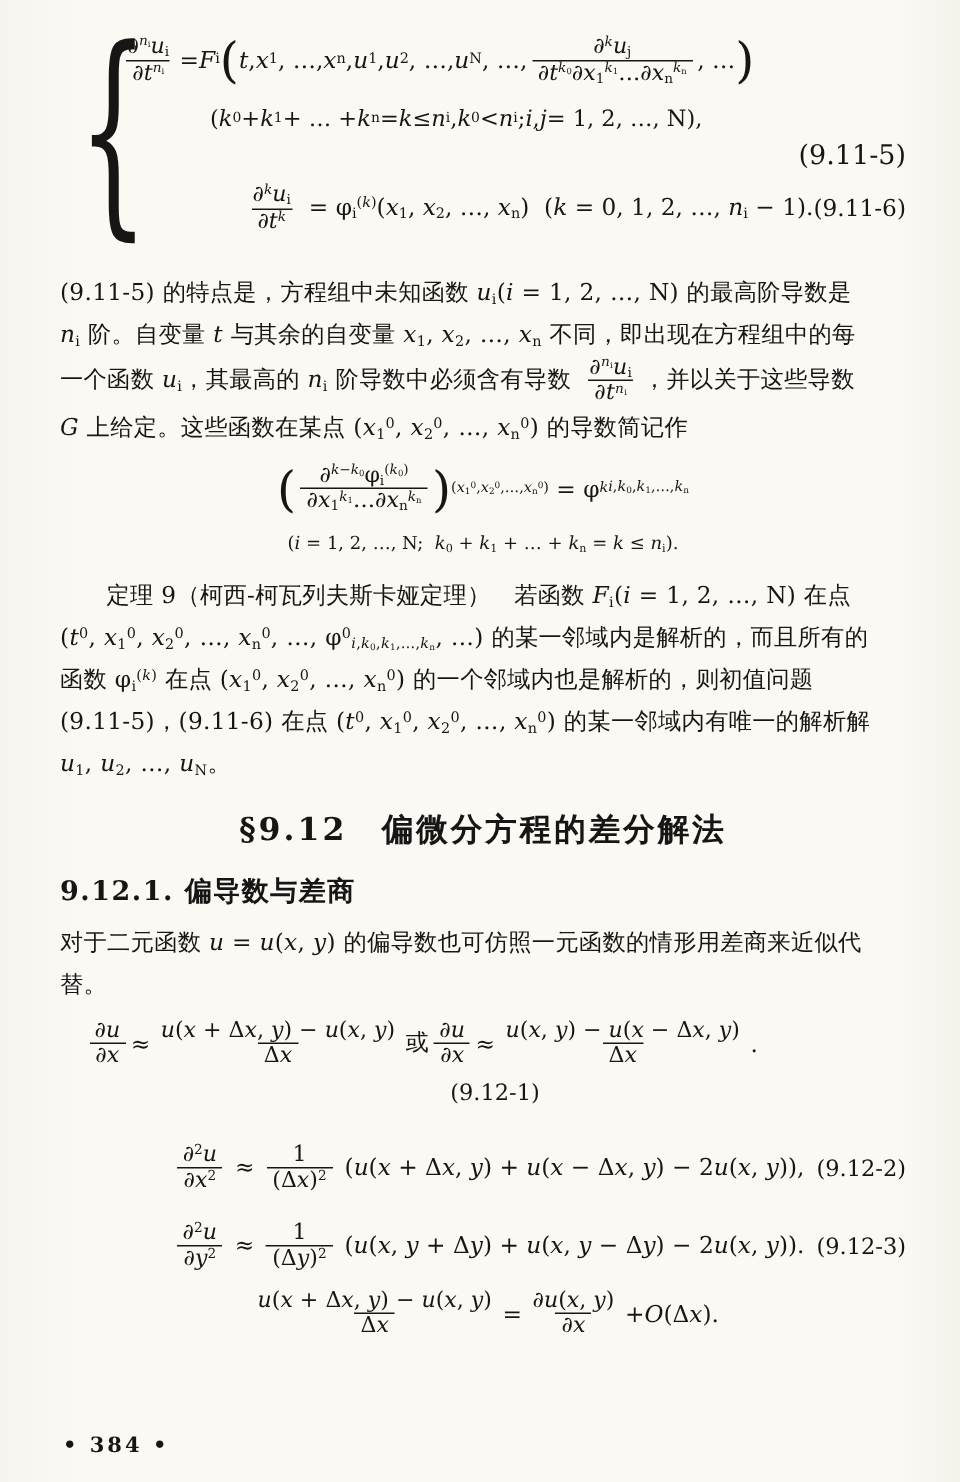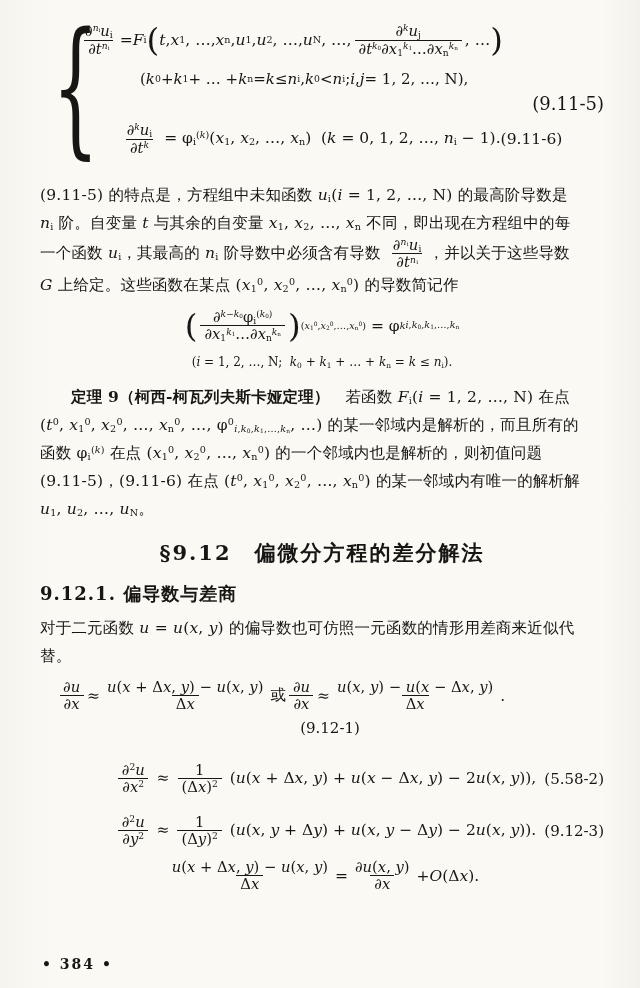--- a/index.html
+++ b/index.html
@@ -19,21 +19,21 @@
   sub{font-size:0.62em;vertical-align:-0.25em;line-height:0}
   .bp{font-size:2.1em;font-weight:300;vertical-align:middle;line-height:0.8;display:inline-block}
   
   .sys{display:flex;align-items:center;margin-left:12px}
   .brace{font-size:148px;line-height:0.85;width:26px;transform:scaleX(0.5);
          transform-origin:left center;font-weight:400;flex:0 0 auto}
   .sys-lines{flex:1;min-width:0}
   .sys-l1{height:52px;display:flex;align-items:center}
   .sys-l2{height:26px;display:flex;align-items:center;padding-left:62px;font-size:15px}
   .sys-label{height:24px;line-height:24px;text-align:right;font-size:18px}
-  .sys-l3{height:46px;display:flex;align-items:center;justify-content:center}
+  .sys-l3{height:46px;display:flex;align-items:center;justify-content:flex-end}
   
   .para{margin:0}
   .p-line{line-height:28px;min-height:28px;letter-spacing:0.2px}
   .indent{text-indent:2em}
   .mt6{margin-top:19px}.mt8{margin-top:8px}
   
   .eq-center{text-align:center}
   .phi1{min-height:46px;display:flex;align-items:center;justify-content:center;margin-top:4px}
   .phi2{height:26px;line-height:26px;margin-top:0;font-size:12px}
   
@@ -41,21 +41,21 @@
   .sub-title{margin:15px 0 0;font-size:18px;font-weight:bold;letter-spacing:1px}
   
   .eq-block{margin-top:4px;padding-left:16px}
   .eq-body-row{min-height:44px;display:flex;align-items:center}
   .eq-label-line{height:20px;line-height:20px;text-align:center;font-size:15px}
   .eq-row{display:flex;justify-content:flex-end;align-items:center;min-height:44px;padding-left:30px}
   .eq-row .lbl{flex:0 0 auto;padding-left:8px;font-size:15px}
   .taylor{min-height:42px;display:flex;align-items:center;justify-content:center;margin-top:2px}
   .footer{position:absolute;left:42px;bottom:16px;font-weight:bold;font-size:14px;letter-spacing:2px}
   i{font-family:"DejaVu Serif","Liberation Serif",serif}
-  b{font-weight:bold}
+  b{font-weight:normal}
 </style>
 </head>
 <body>
 
 <div class="page">
 
   <section class="sys">
     <span class="brace">{</span>
     <div class="sys-lines">
       <div class="sys-l1"><span class="f">
@@ -130,21 +130,21 @@
   </section>
 
   <section class="eq-row mt6">
     <span><span class="f">
           <span class="n">∂<sup>2</sup><i>u</i></span>
           <span class="d">∂<i>x</i><sup>2</sup></span>
         </span> ≈ <span class="f">
           <span class="n">1</span>
           <span class="d">(Δ<i>x</i>)<sup>2</sup></span>
         </span> (<i>u</i>(<i>x</i> + Δ<i>x</i>, <i>y</i>) + <i>u</i>(<i>x</i> − Δ<i>x</i>, <i>y</i>) − 2<i>u</i>(<i>x</i>, <i>y</i>)),</span>
-    <span class="lbl">(5.58-2)</span>
+    <span class="lbl">(9.12-2)</span>
   </section>
 
   <section class="eq-row mt8">
     <span><span class="f">
           <span class="n">∂<sup>2</sup><i>u</i></span>
           <span class="d">∂<i>y</i><sup>2</sup></span>
         </span> ≈ <span class="f">
           <span class="n">1</span>
           <span class="d">(Δ<i>y</i>)<sup>2</sup></span>
         </span> (<i>u</i>(<i>x</i>, <i>y</i> + Δ<i>y</i>) + <i>u</i>(<i>x</i>, <i>y</i> − Δ<i>y</i>) − 2<i>u</i>(<i>x</i>, <i>y</i>)).</span>

